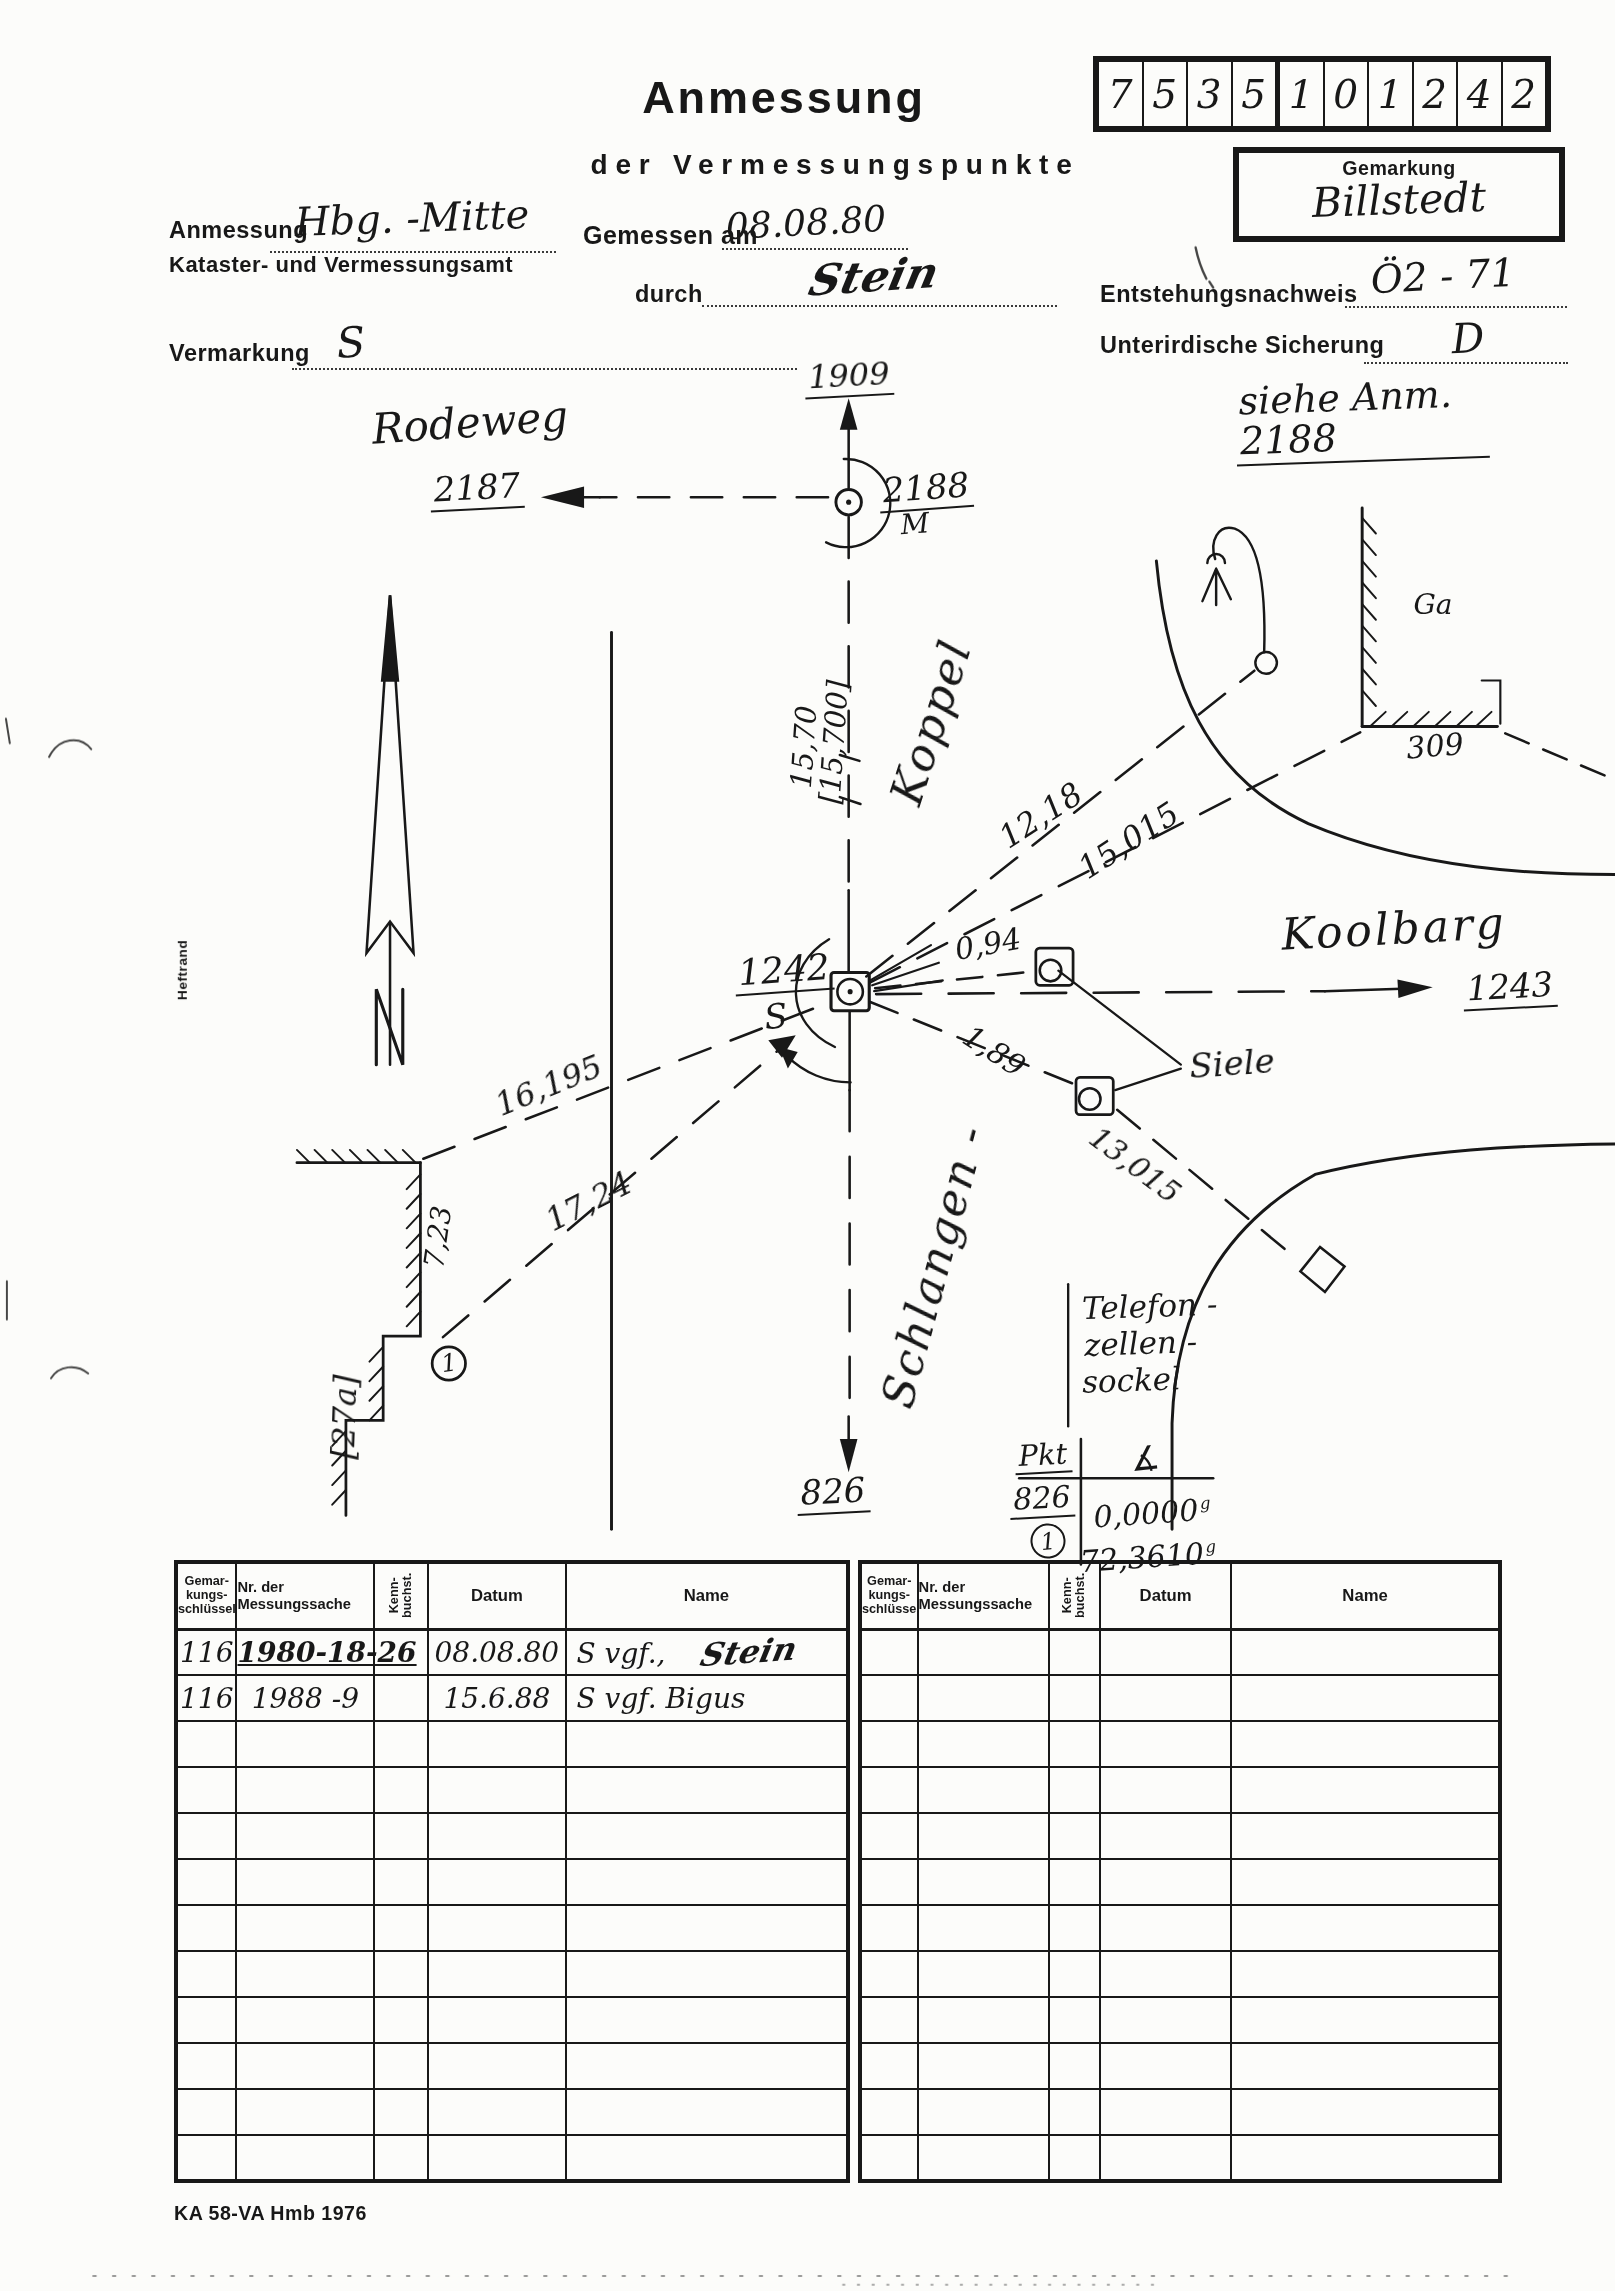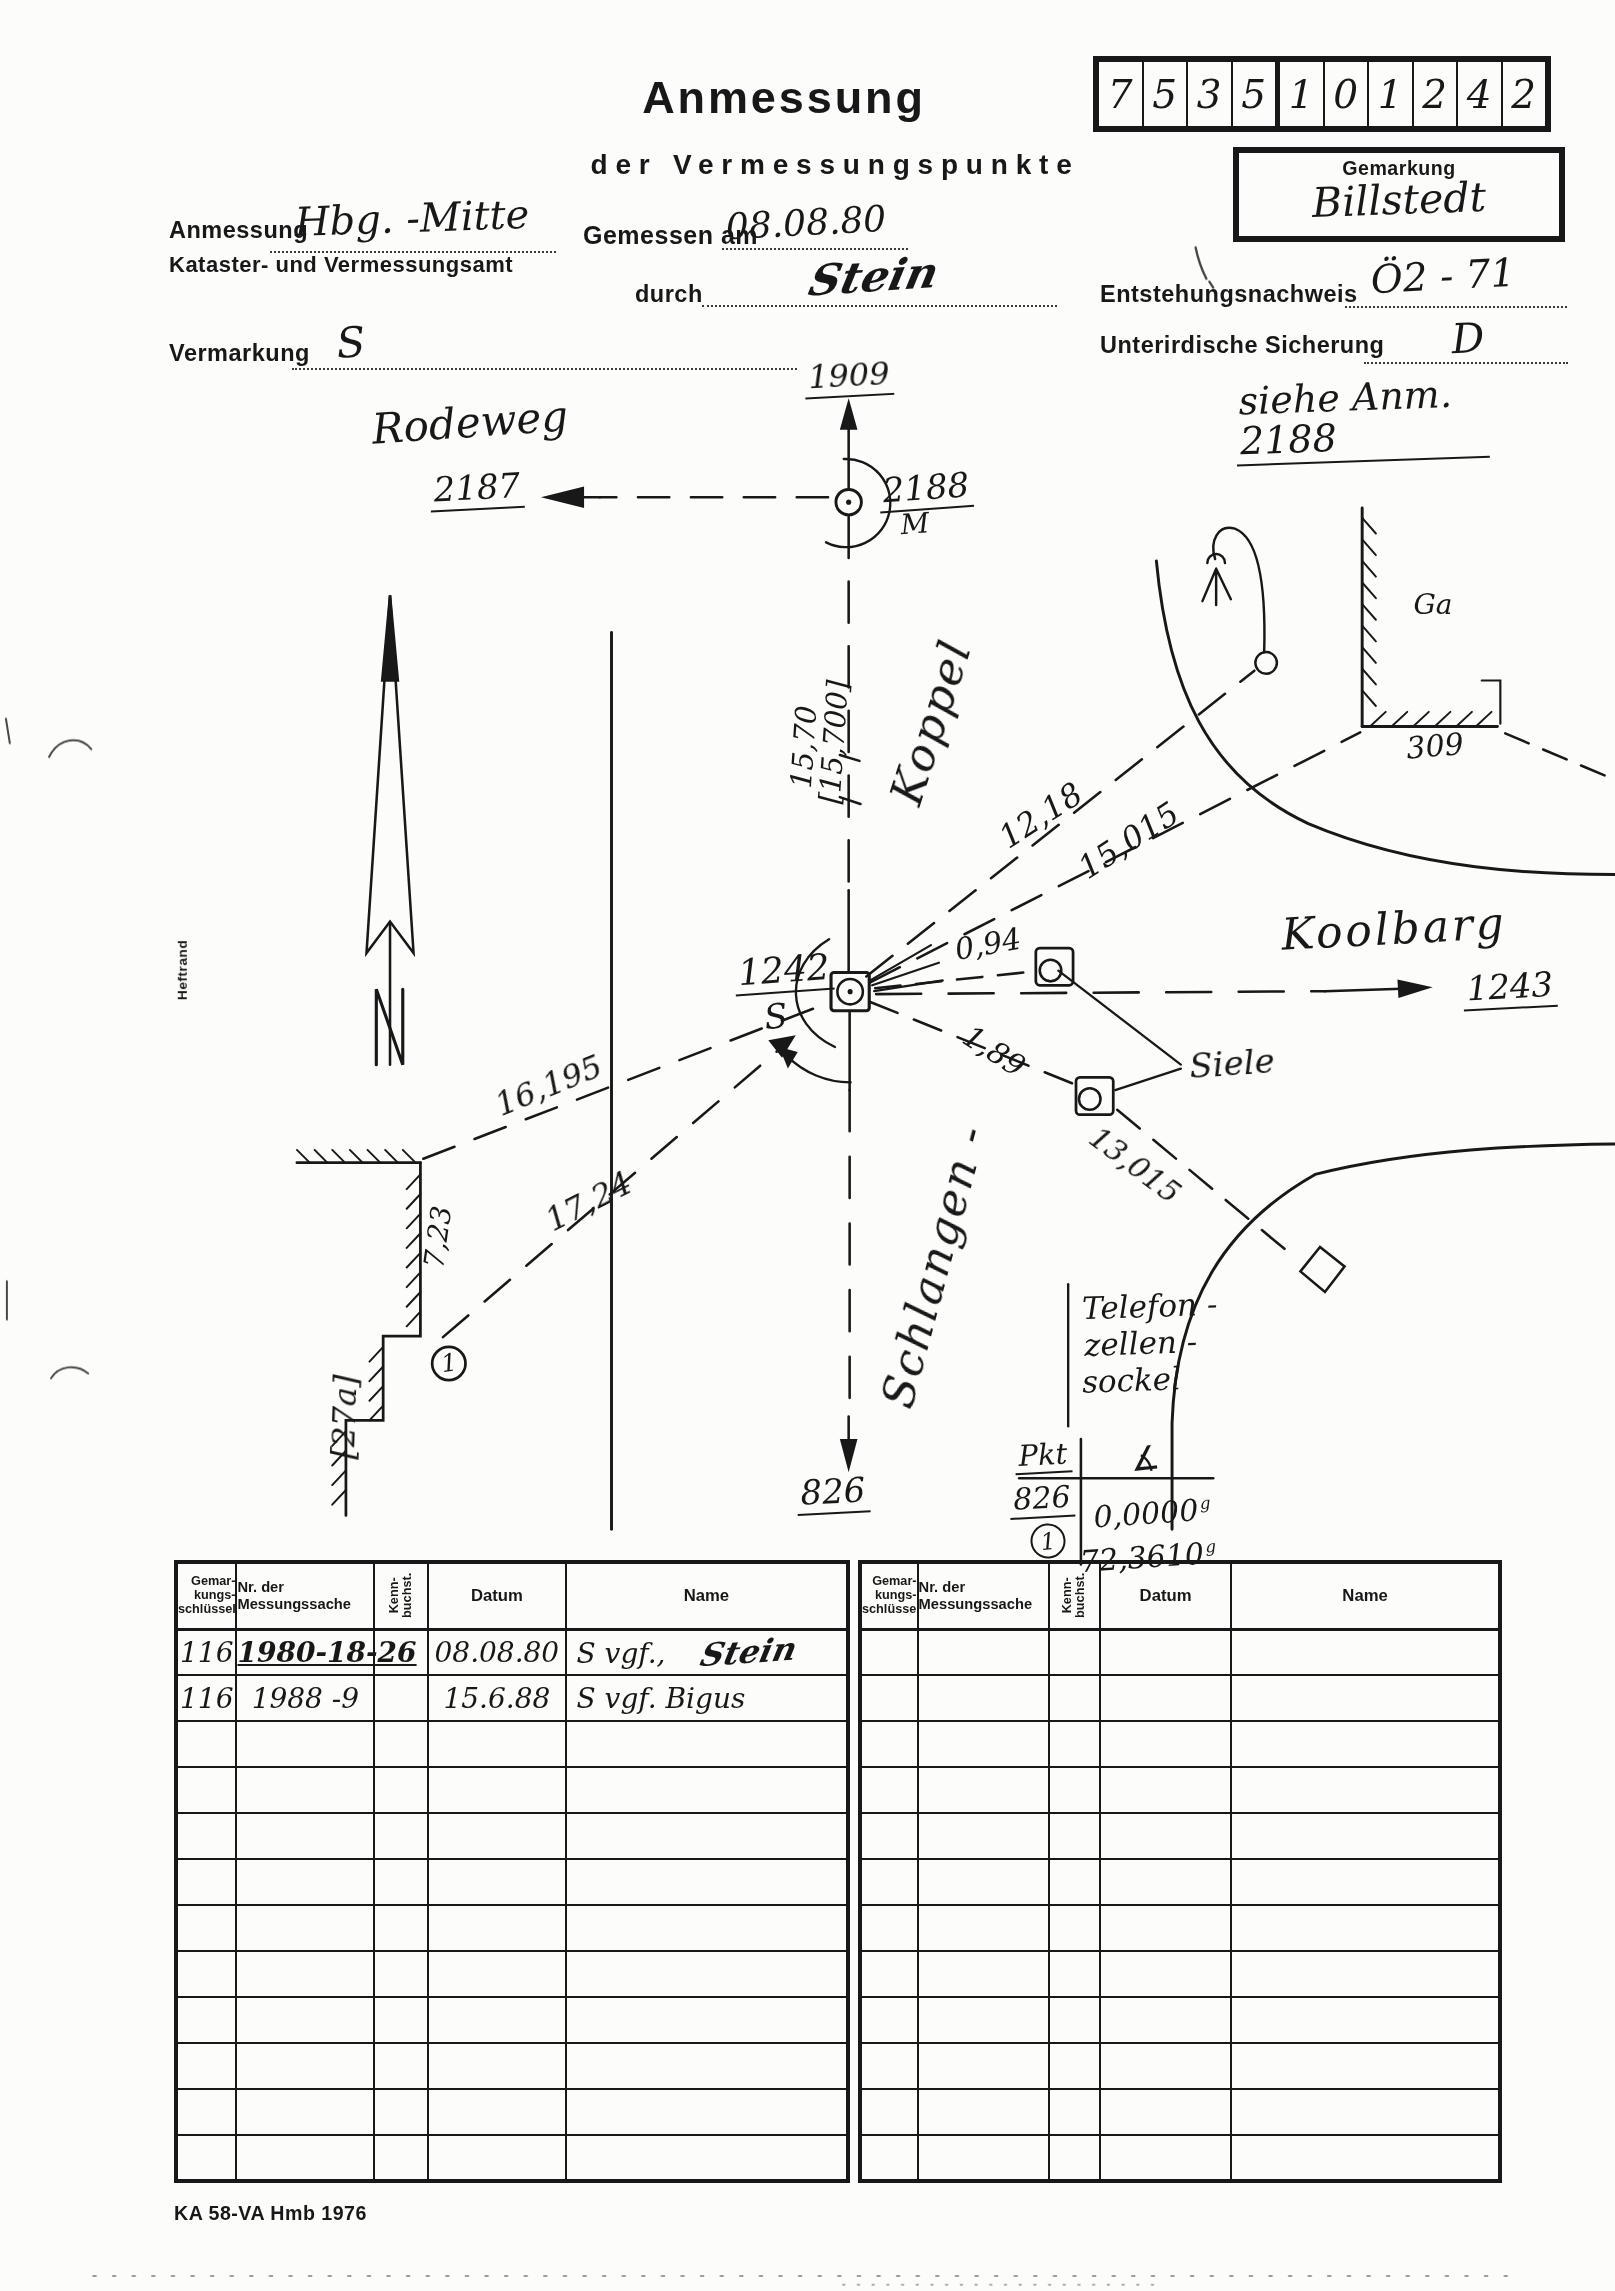--- a/index.html
+++ b/index.html
@@ -19,21 +19,21 @@
   .circnum{position:absolute;width:31px;height:31px;border:2.9px solid #181818;border-radius:50%;display:flex;align-items:center;justify-content:center;
     font-family:"DejaVu Serif",serif;font-style:italic;font-size:23.5px;transform:translate(-50%,-50%) rotate(-6deg);background:transparent;}
   sup.gon{font-size:.55em;vertical-align:super;margin-left:2px;}
   
   .vt{position:absolute;border-collapse:collapse;table-layout:fixed;background:transparent;}
   .vt td,.vt th{border:2.5px solid #181818;padding:0;overflow:visible;}
   .vt{border:4.9px solid #181818;}
   .vt thead th{border-bottom:3.9px solid #181818;font-family:"Liberation Sans",sans-serif;font-weight:700;vertical-align:middle;}
   .vt tr{height:46px;}
   .vt thead tr{height:67px;}
-  .h-small{font-size:12.7px;text-align:right;padding-left:2.9px;line-height:1.1;}
+  .h-small{font-size:12.7px;text-align:center;padding-left:2.9px;line-height:1.1;}
   .h-mid{font-size:14.7px;text-align:left;padding-left:4.9px;line-height:1.15;}
   .h-big{font-size:16.7px;text-align:center;}
   .kennrot{display:block;transform:rotate(-90deg);font-size:12.7px;line-height:1.05;white-space:pre-line;}
   .cell-hw{font-family:"DejaVu Serif",serif;font-style:italic;font-size:28px;text-align:center;white-space:nowrap;}
   .sig{display:inline-block;font-weight:700;transform:skewX(-16deg) rotate(-4deg);font-size:32px;}
 </style>
 </head>
 <body>
 
 <div class="page">

